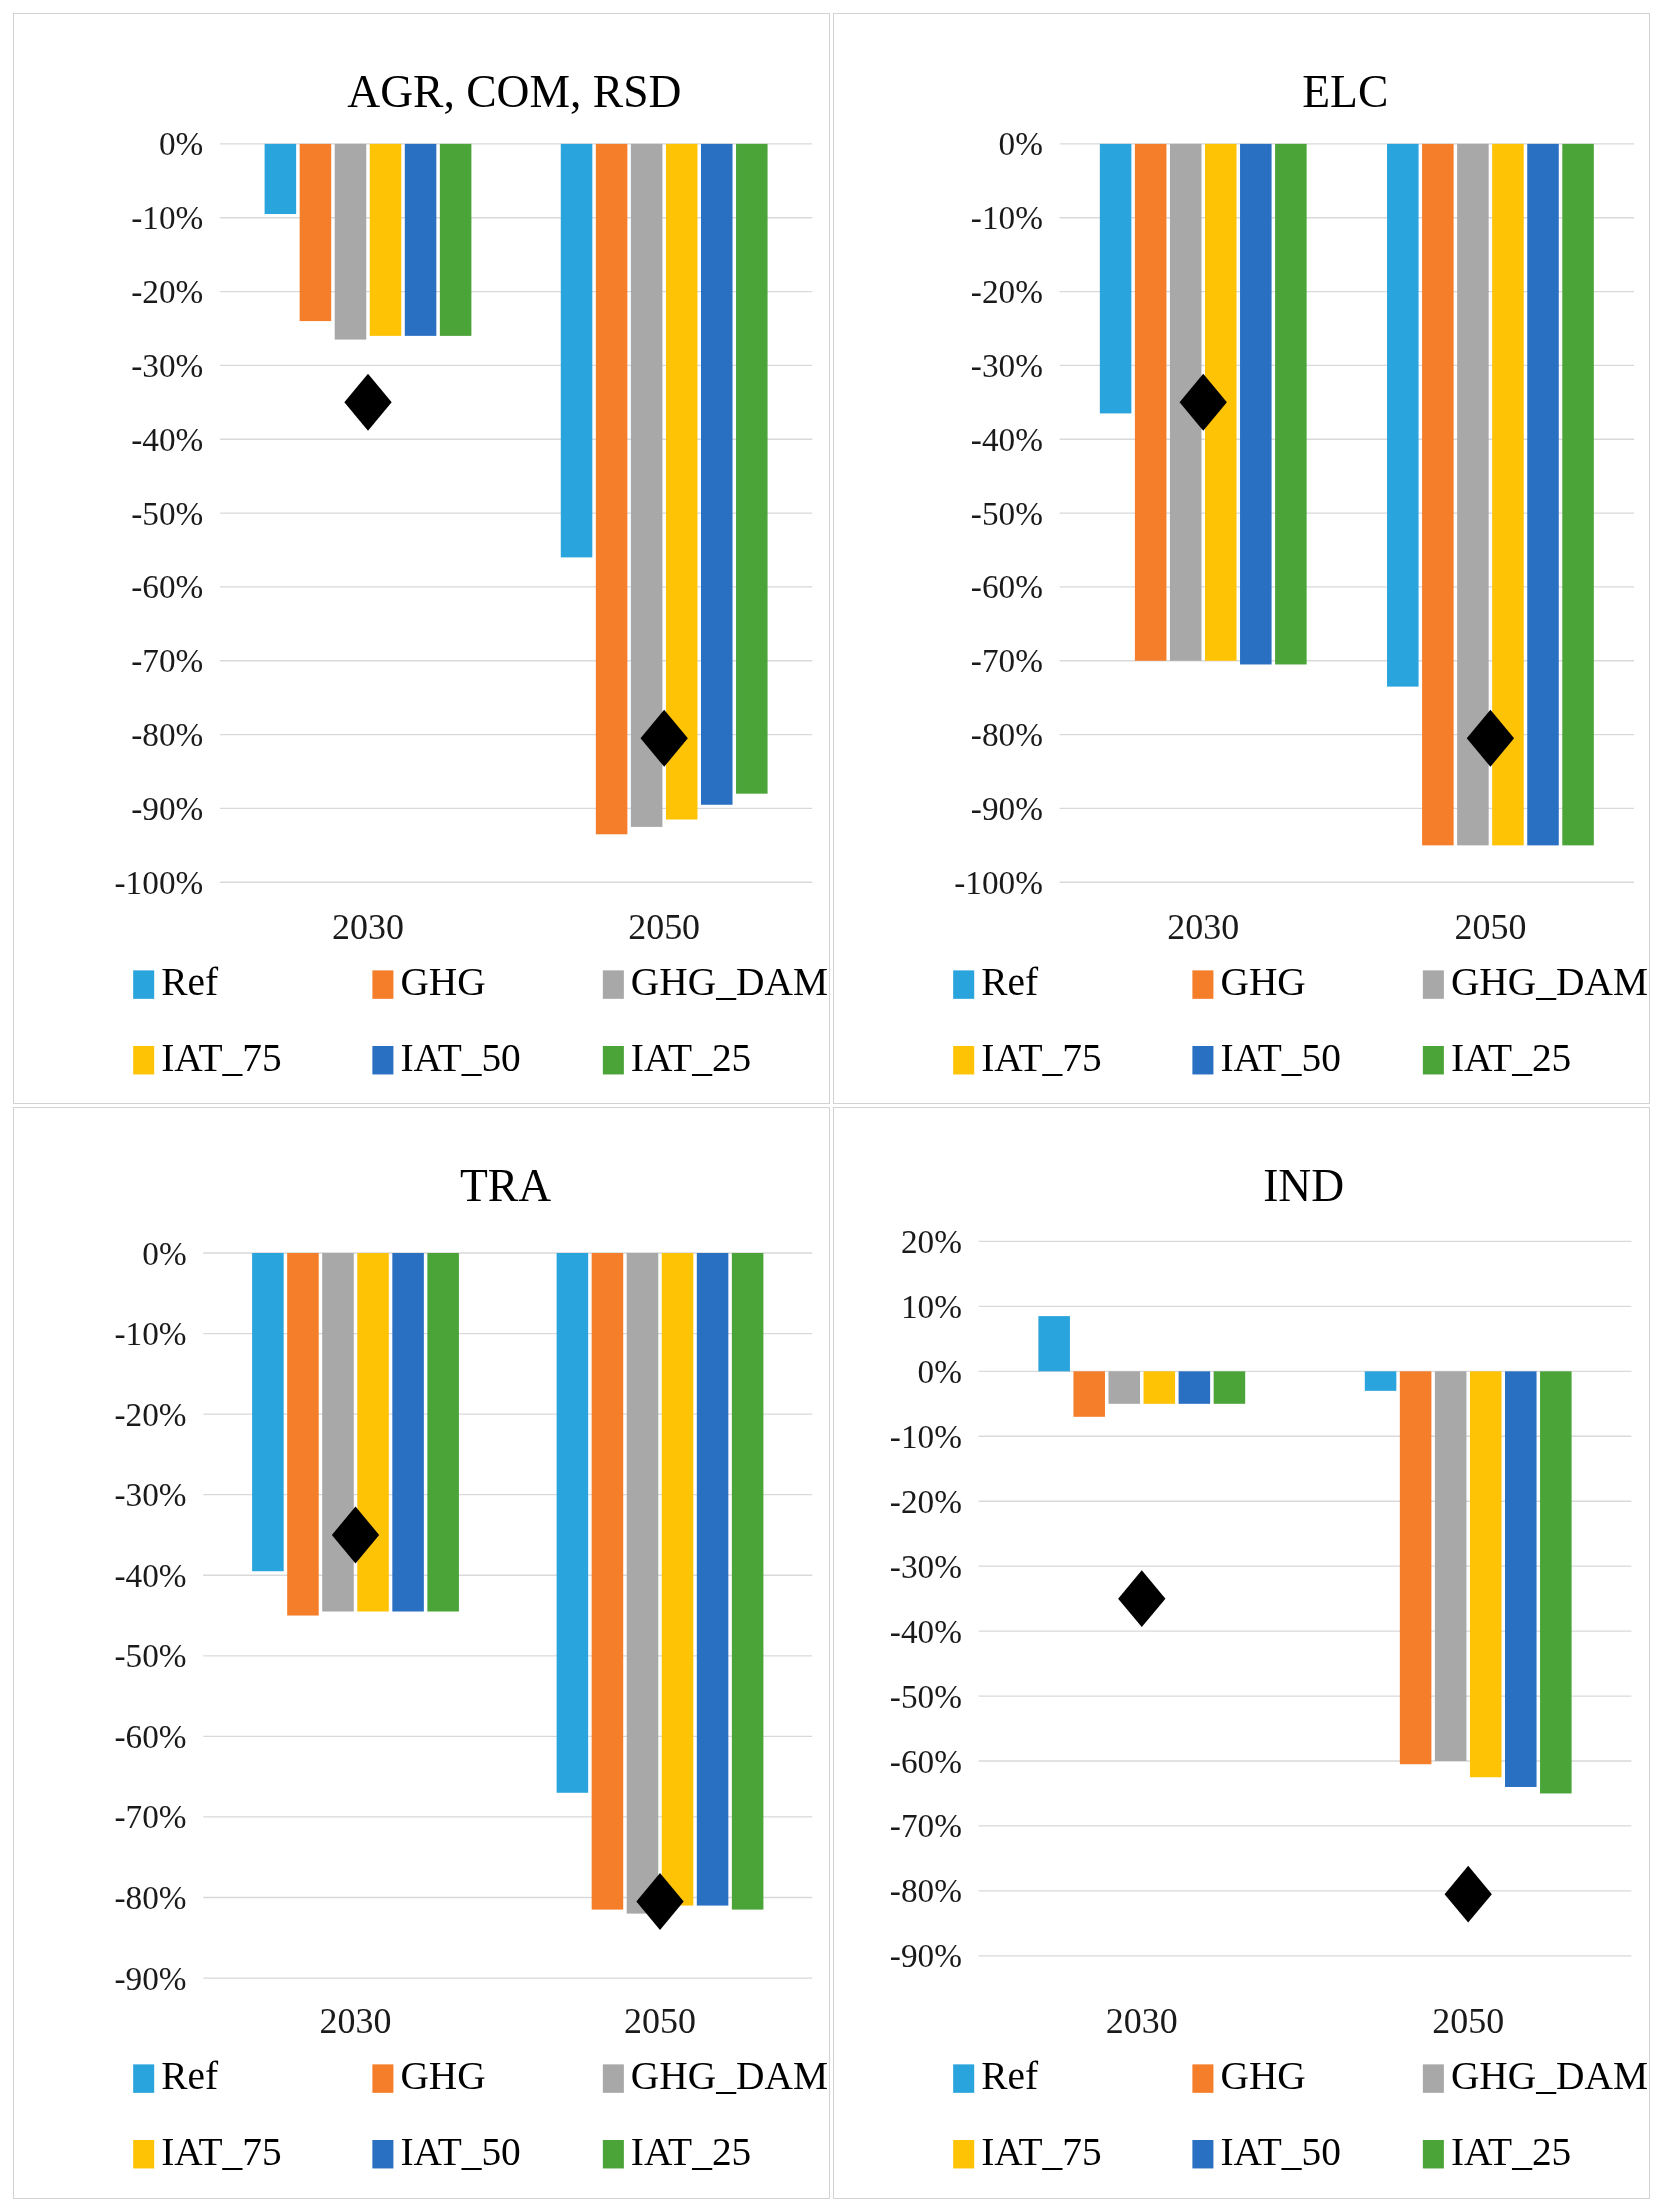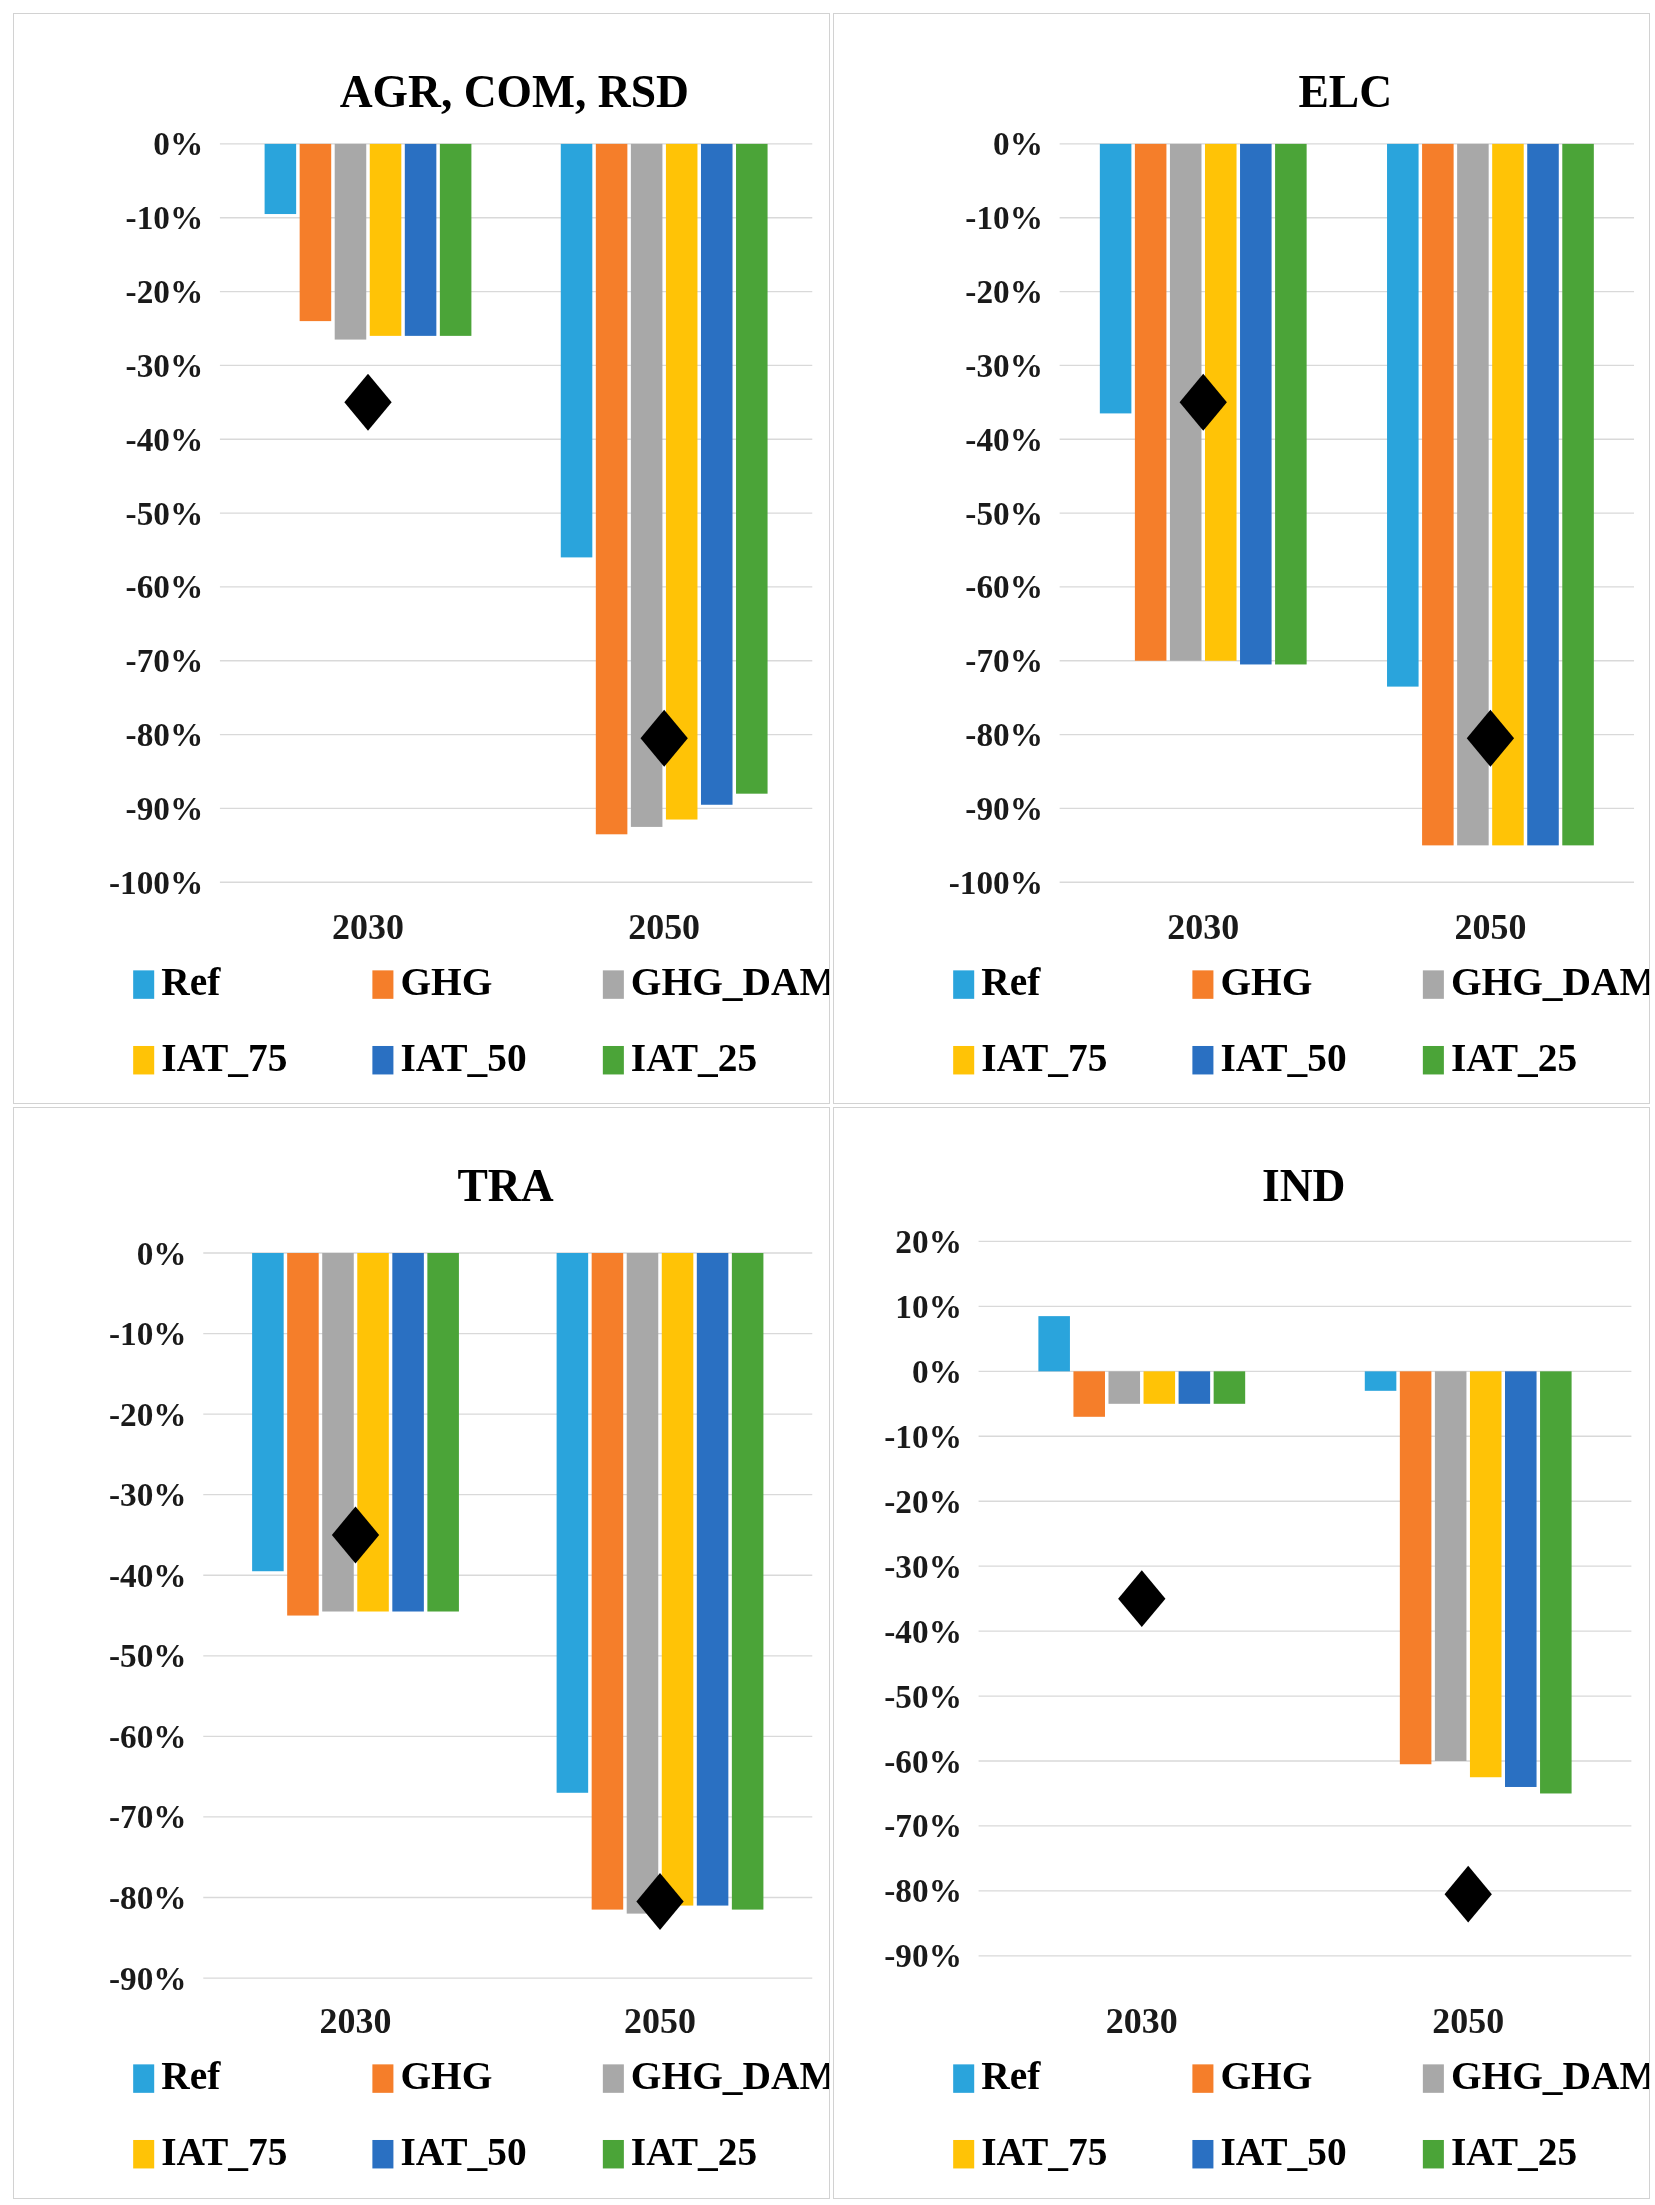--- a/index.html
+++ b/index.html
@@ -7,21 +7,20 @@
   .figure{
     position:relative;
     width:1656px;height:2205px;
     background:#ffffff;
     box-sizing:border-box;
     padding:12.5px 6.2px 6.2px 13.3px;
     display:grid;
     grid-template-columns:1fr 1fr;
     grid-template-rows:1fr 1fr;
     gap:2.7px;
-    font-weight:bold;
   }
   .panel{
     position:relative;
     border:1.8px solid #d2d2d2;
     background:#ffffff;
     box-sizing:border-box;
     overflow:hidden;
   }
   .panel svg{display:block;width:100%;height:100%;}
   svg text{font-family:"Liberation Serif","DejaVu Serif",serif;}

